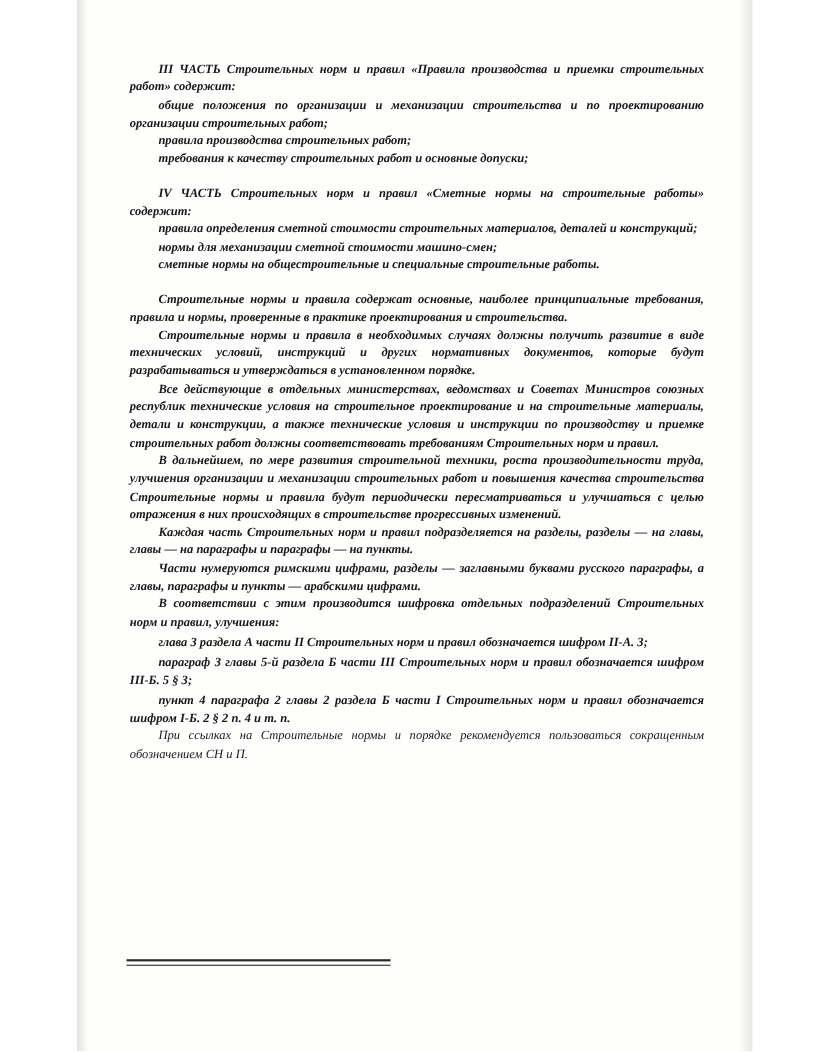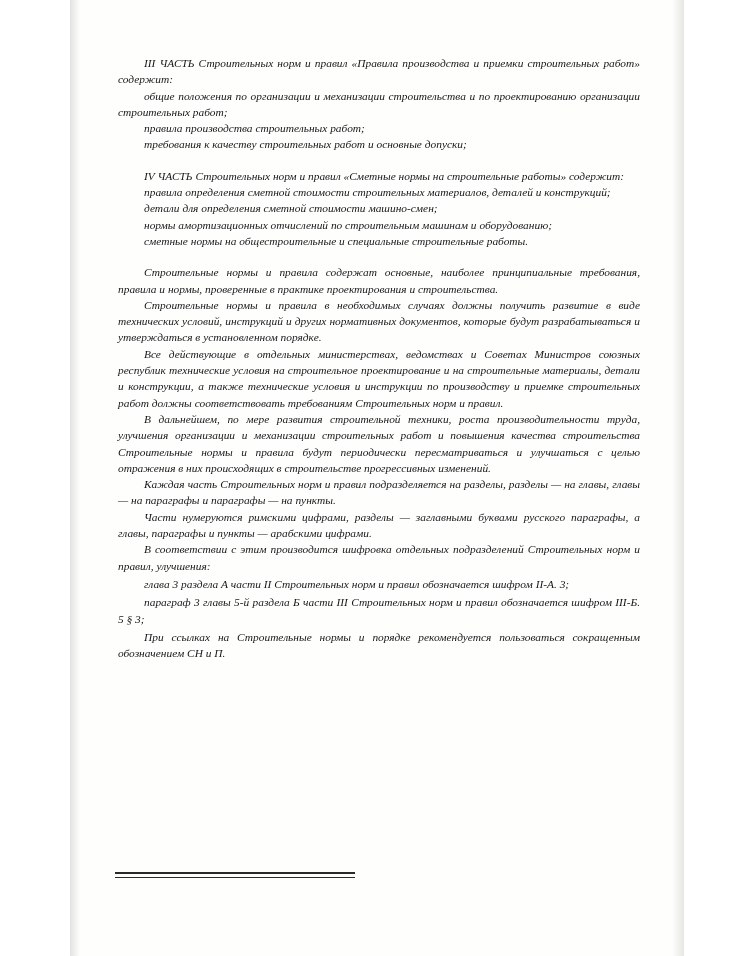--- a/index.html
+++ b/index.html
@@ -47,20 +47,21 @@
     text-indent: 26px;
   }
   .gap-lg {
     height: 15px;
   }
   .gap-sm {
     height: 2px;
   }
   .blockgroup {
     margin-bottom: 0;
+    font-weight: bold;
   }
   .footer-rule {
     position: absolute;
     left: 115px;
     top: 872px;
     width: 240px;
     height: 0;
     border-top: 2px solid #2a2a2a;
   }
   .footer-rule2 {
@@ -121,22 +122,21 @@
       <p class="para sub">общие положения по организации и механизации строительства и по проектированию организации строительных работ;</p>
       <p class="para sub">правила производства строительных работ;</p>
       <p class="para sub">требования к качеству строительных работ и основные допуски;</p>
     </div>
 
     <div class="gap-lg"></div>
 
     <div class="blockgroup">
       <p class="para">IV ЧАСТЬ Строительных норм и правил «Сметные нормы на строительные работы» содержит:</p>
       <p class="para sub">правила определения сметной стоимости строительных материалов, деталей и конструкций;</p>
-      <p class="para sub">детали для определения сметной стоимости машино-смен;</p>
-      <p class="para sub">нормы амортизационных отчислений по строительным машинам и оборудованию;</p>
+      <p class="para sub">нормы для механизации сметной стоимости машино-смен;</p>
       <p class="para sub">сметные нормы на общестроительные и специальные строительные работы.</p>
     </div>
 
     <div class="gap-lg"></div>
 
     <div class="blockgroup">
       <p class="para">Строительные нормы и правила содержат основные, наиболее принципиальные требования, правила и нормы, проверенные в практике проектирования и строительства.</p>
       <p class="para">Строительные нормы и правила в необходимых случаях должны получить развитие в виде технических условий, инструкций и других нормативных документов, которые будут разрабатываться и утверждаться в установленном порядке.</p>
       <p class="para">Все действующие в отдельных министерствах, ведомствах и Советах Министров союзных республик технические условия на строительное проектирование и на строительные материалы, детали и конструкции, а также технические условия и инструкции по производству и приемке строительных работ должны соответствовать требованиям Строительных норм и правил.</p>
       <p class="para">В дальнейшем, по мере развития строительной техники, роста производительности труда, улучшения организации и механизации строительных работ и повышения качества строительства Строительные нормы и правила будут периодически пересматриваться и улучшаться с целью отражения в них происходящих в строительстве прогрессивных изменений.</p>
@@ -145,20 +145,21 @@
       <p class="para">В соответствии с этим производится шифровка отдельных подразделений Строительных норм и правил, улучшения:</p>
     </div>
 
     <div class="gap-sm"></div>
 
     <div class="blockgroup">
       <p class="para sub">глава 3 раздела А части II Строительных норм и правил обозначается шифром II-А. 3;</p>
       <div class="gap-sm"></div>
       <p class="para sub">параграф 3 главы 5-й раздела Б части III Строительных норм и правил обозначается шифром III-Б. 5 § 3;</p>
       <div class="gap-sm"></div>
+      <p class="para sub">пункт 4 параграфа 2 главы 2 раздела Б части I Строительных норм и правил обозначается шифром I-Б. 2 § 2 п. 4 и т. п.</p>
     </div>
 
     <p class="para">При ссылках на Строительные нормы и порядке рекомендуется пользоваться сокращенным обозначением СН и П.</p>
 
   </div>
 
   <div class="footer-rule"></div>
   <div class="footer-rule2"></div>
 </div>
 

